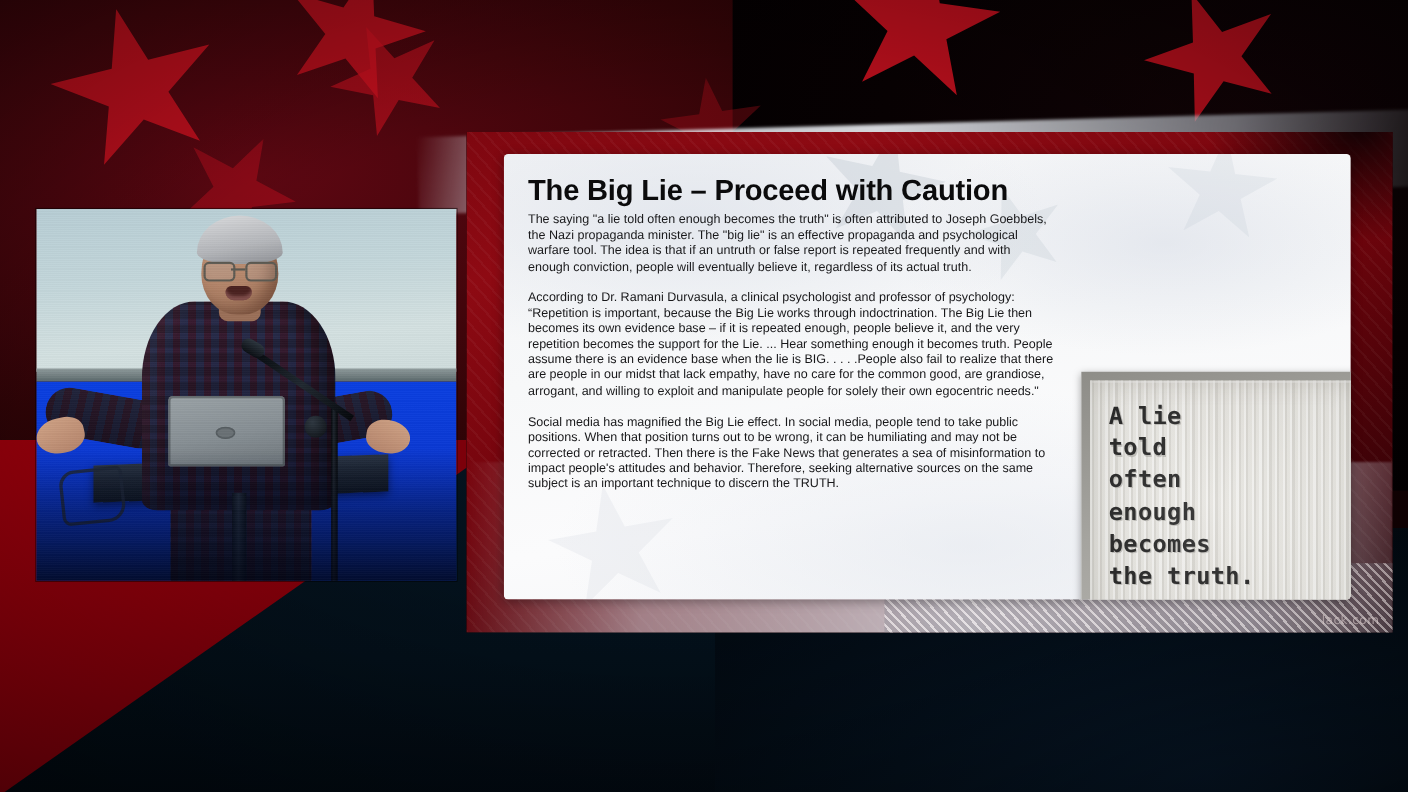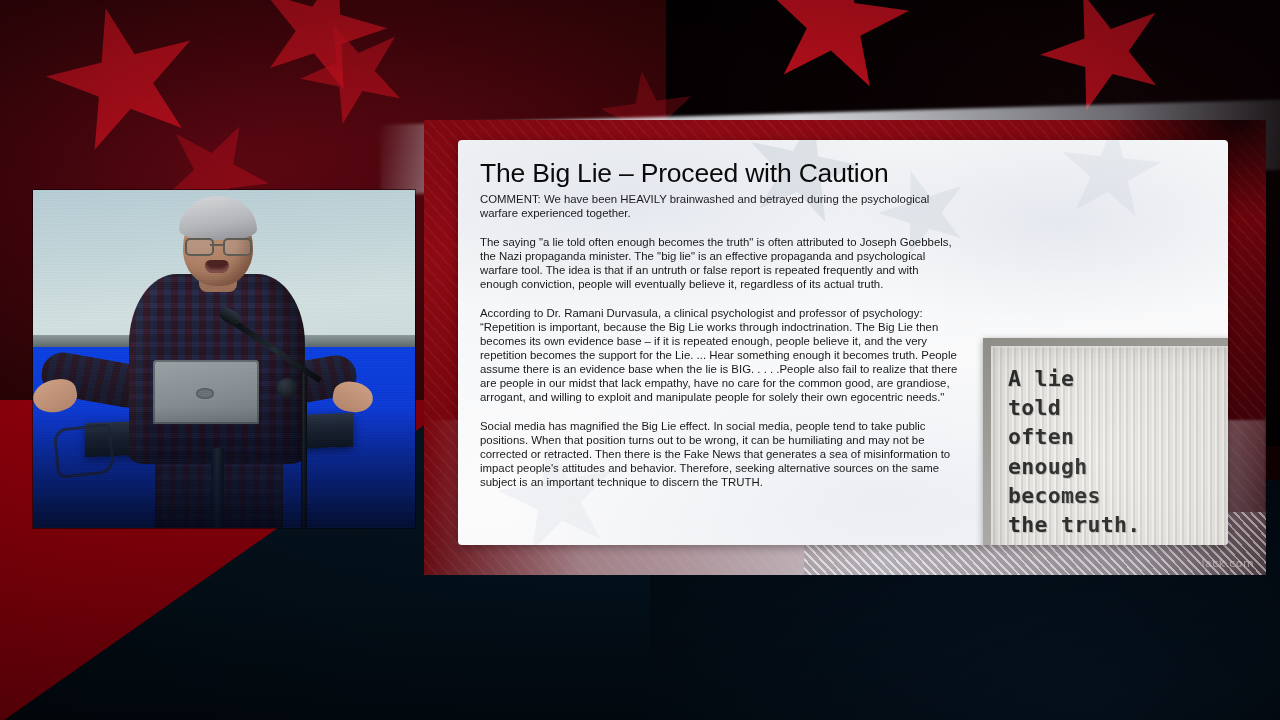--- a/index.html
+++ b/index.html
@@ -325,21 +325,21 @@
   #cs4 { left: 40px;  top: 300px; width: 120px; height: 116px; transform: rotate(-10deg); opacity:.45;}
   #cs5 { left: 520px; top: 318px; width: 100px; height: 96px;  transform: rotate(20deg); opacity:.4;}
 
   #card-content {
     position: relative;
     padding: 19px 22px 0 22px;
   }
   #slide-title {
     margin: 0 0 5px 0;
     font-size: 26.5px;
-    font-weight: normal;
+    font-weight: bold;
     color: #0b0b0c;
     letter-spacing: -.2px;
     line-height: 1.1;
   }
   #comment-line {
     width: 470px;
     margin: 0 0 14px 0;
     font-size: 11.4px;
     line-height: 1.22;
     color: #1b1b1d;
@@ -473,21 +473,20 @@
     <div id="slide-card">
       <div class="card-star" id="cs1"></div>
       <div class="card-star" id="cs2"></div>
       <div class="card-star" id="cs3"></div>
       <div class="card-star" id="cs4"></div>
       <div class="card-star" id="cs5"></div>
 
       <div id="card-content">
         <h1 id="slide-title">The Big Lie – Proceed with Caution</h1>
 
-        <p id="comment-line">COMMENT: We have been HEAVILY brainwashed and betrayed during the psychological warfare experienced together.</p>
 
         <div id="body-col">
           <p>The saying "a lie told often enough becomes the truth" is often attributed to Joseph Goebbels, the Nazi propaganda minister. The "big lie" is an effective propaganda and psychological warfare tool. The idea is that if an untruth or false report is repeated frequently and with enough conviction, people will eventually believe it, regardless of its actual truth.</p>
           <p>According to Dr. Ramani Durvasula, a clinical psychologist and professor of psychology: “Repetition is important, because the Big Lie works through indoctrination. The Big Lie then becomes its own evidence base – if it is repeated enough, people believe it, and the very repetition becomes the support for the Lie. ... Hear something enough it becomes truth. People assume there is an evidence base when the lie is BIG. . . . .People also fail to realize that there are people in our midst that lack empathy, have no care for the common good, are grandiose, arrogant, and willing to exploit and manipulate people for solely their own egocentric needs."</p>
           <p>Social media has magnified the Big Lie effect. In social media, people tend to take public positions. When that position turns out to be wrong, it can be humiliating and may not be corrected or retracted. Then there is the Fake News that generates a sea of misinformation to impact people's attitudes and behavior. Therefore, seeking alternative sources on the same subject is an important technique to discern the TRUTH.</p>
         </div>
       </div>
 
       <div id="quote-photo">
         <div id="quote-frame">

